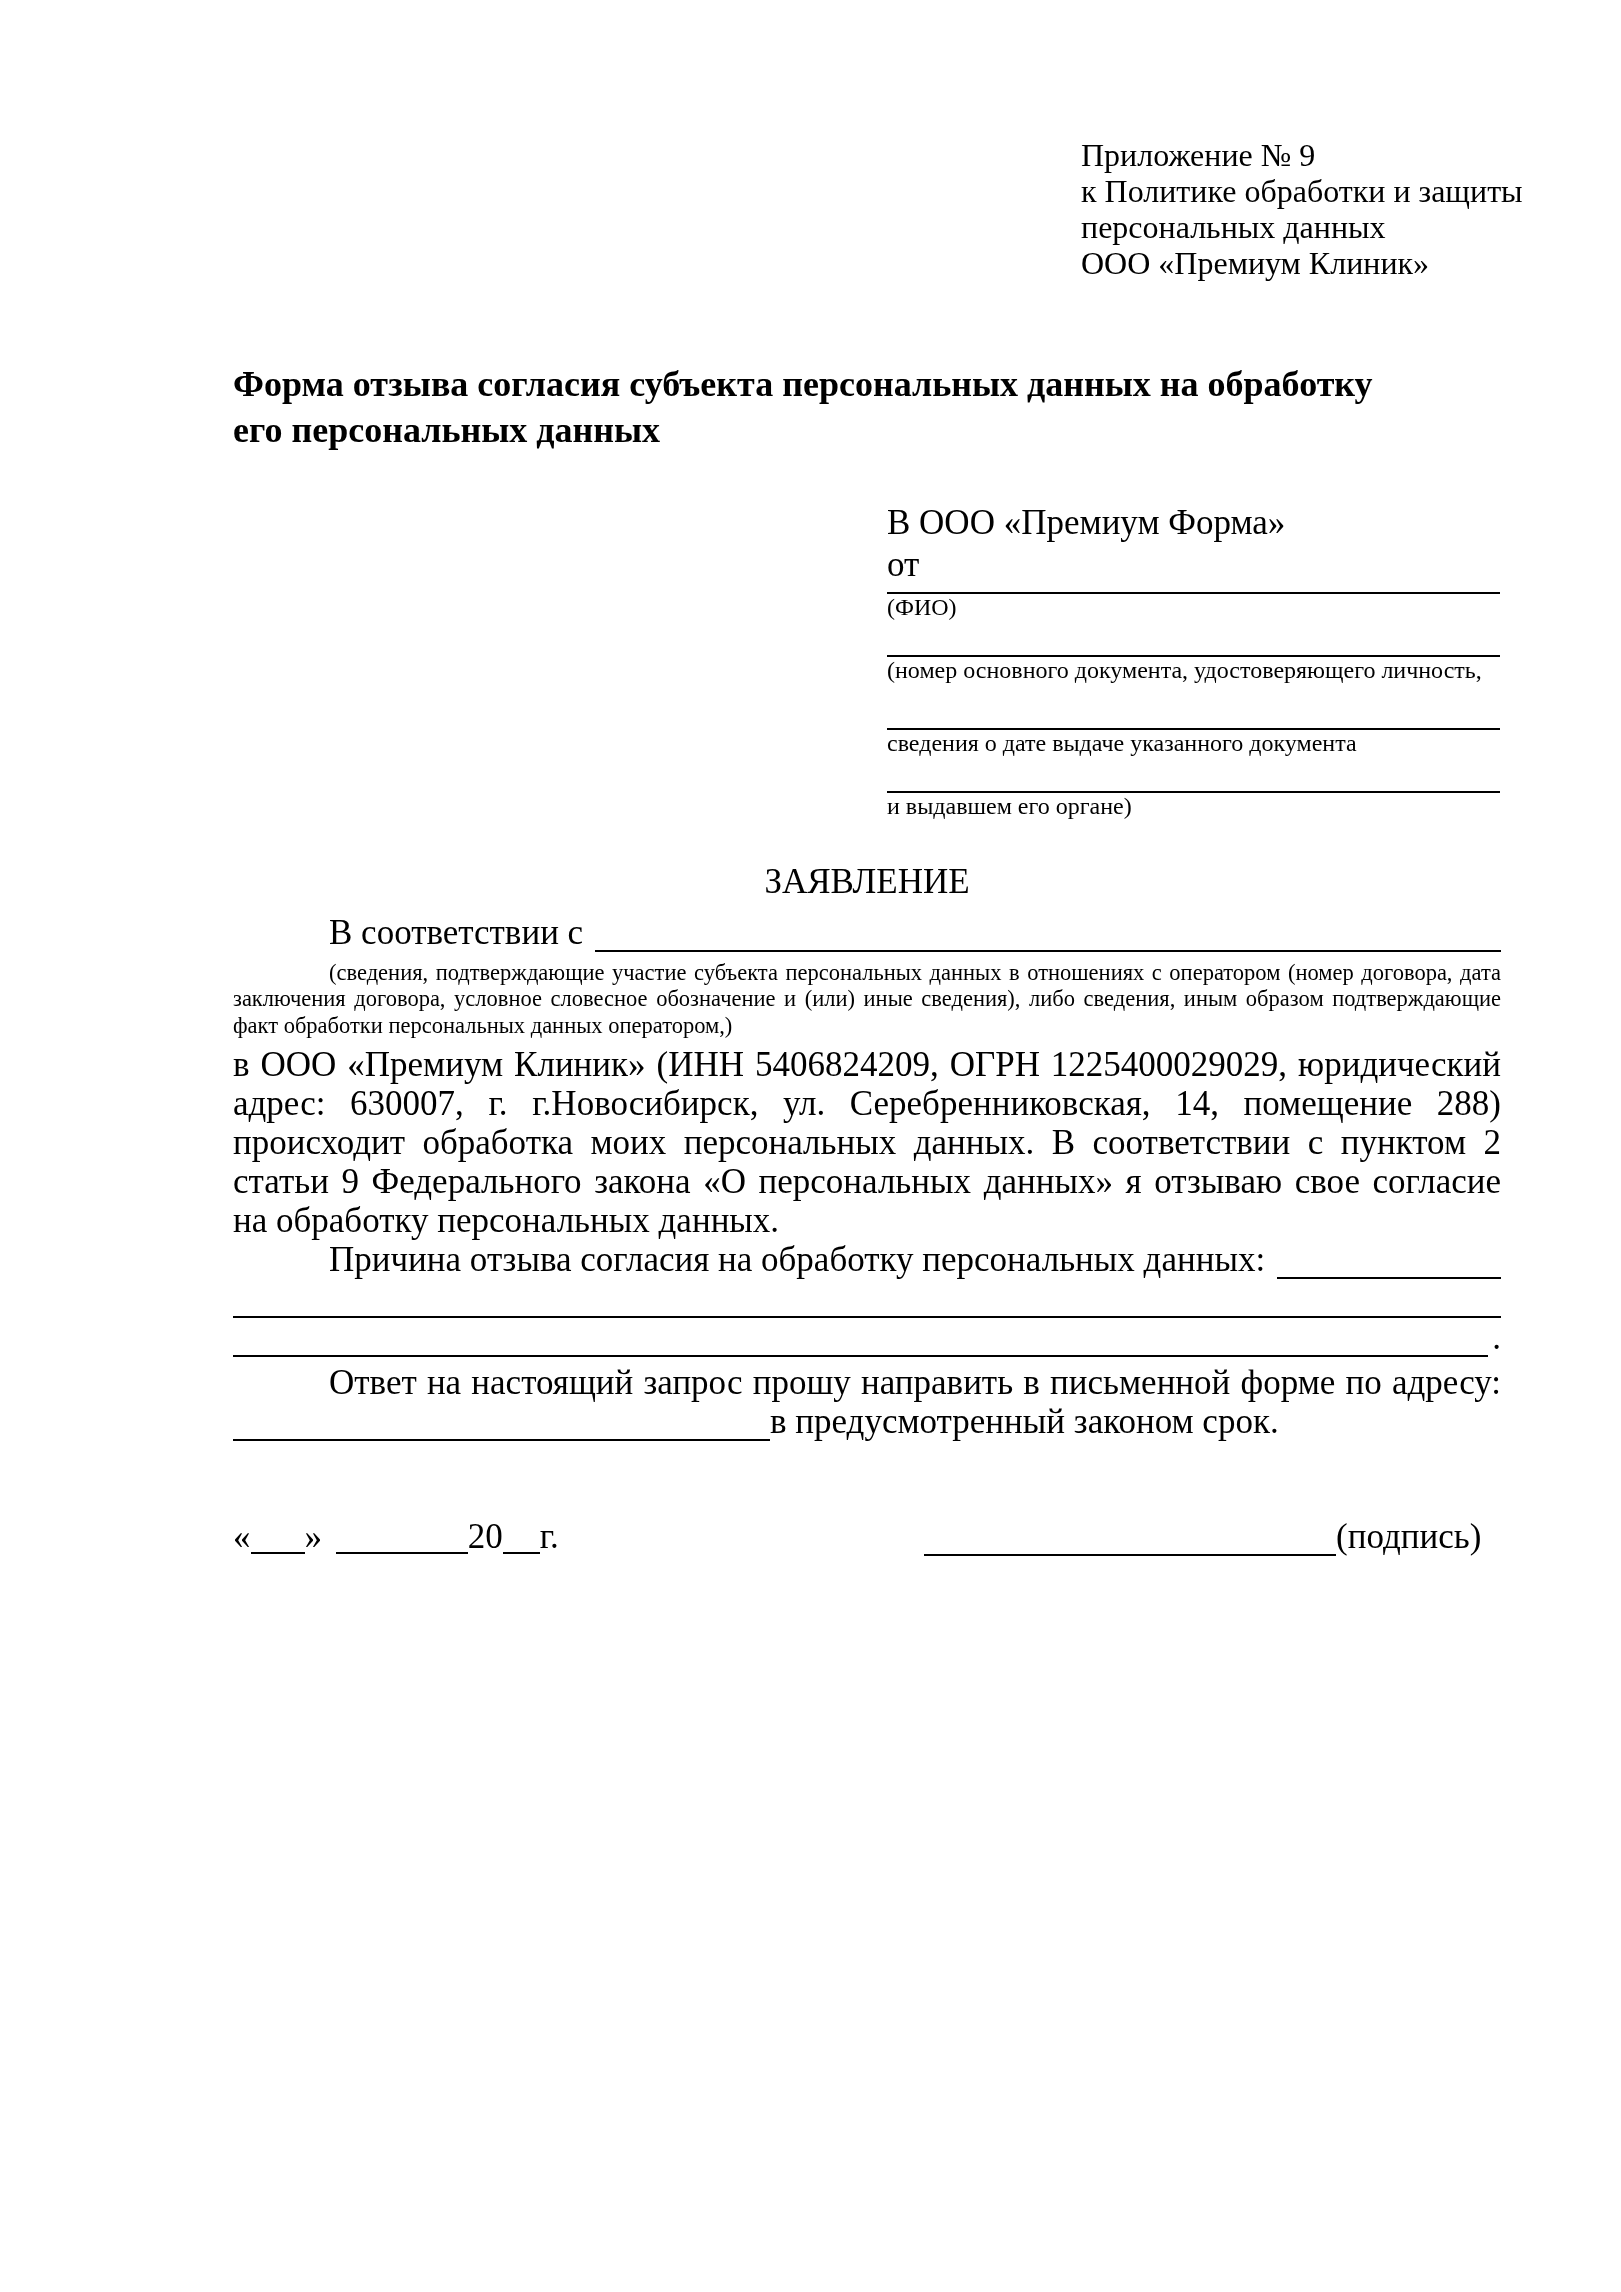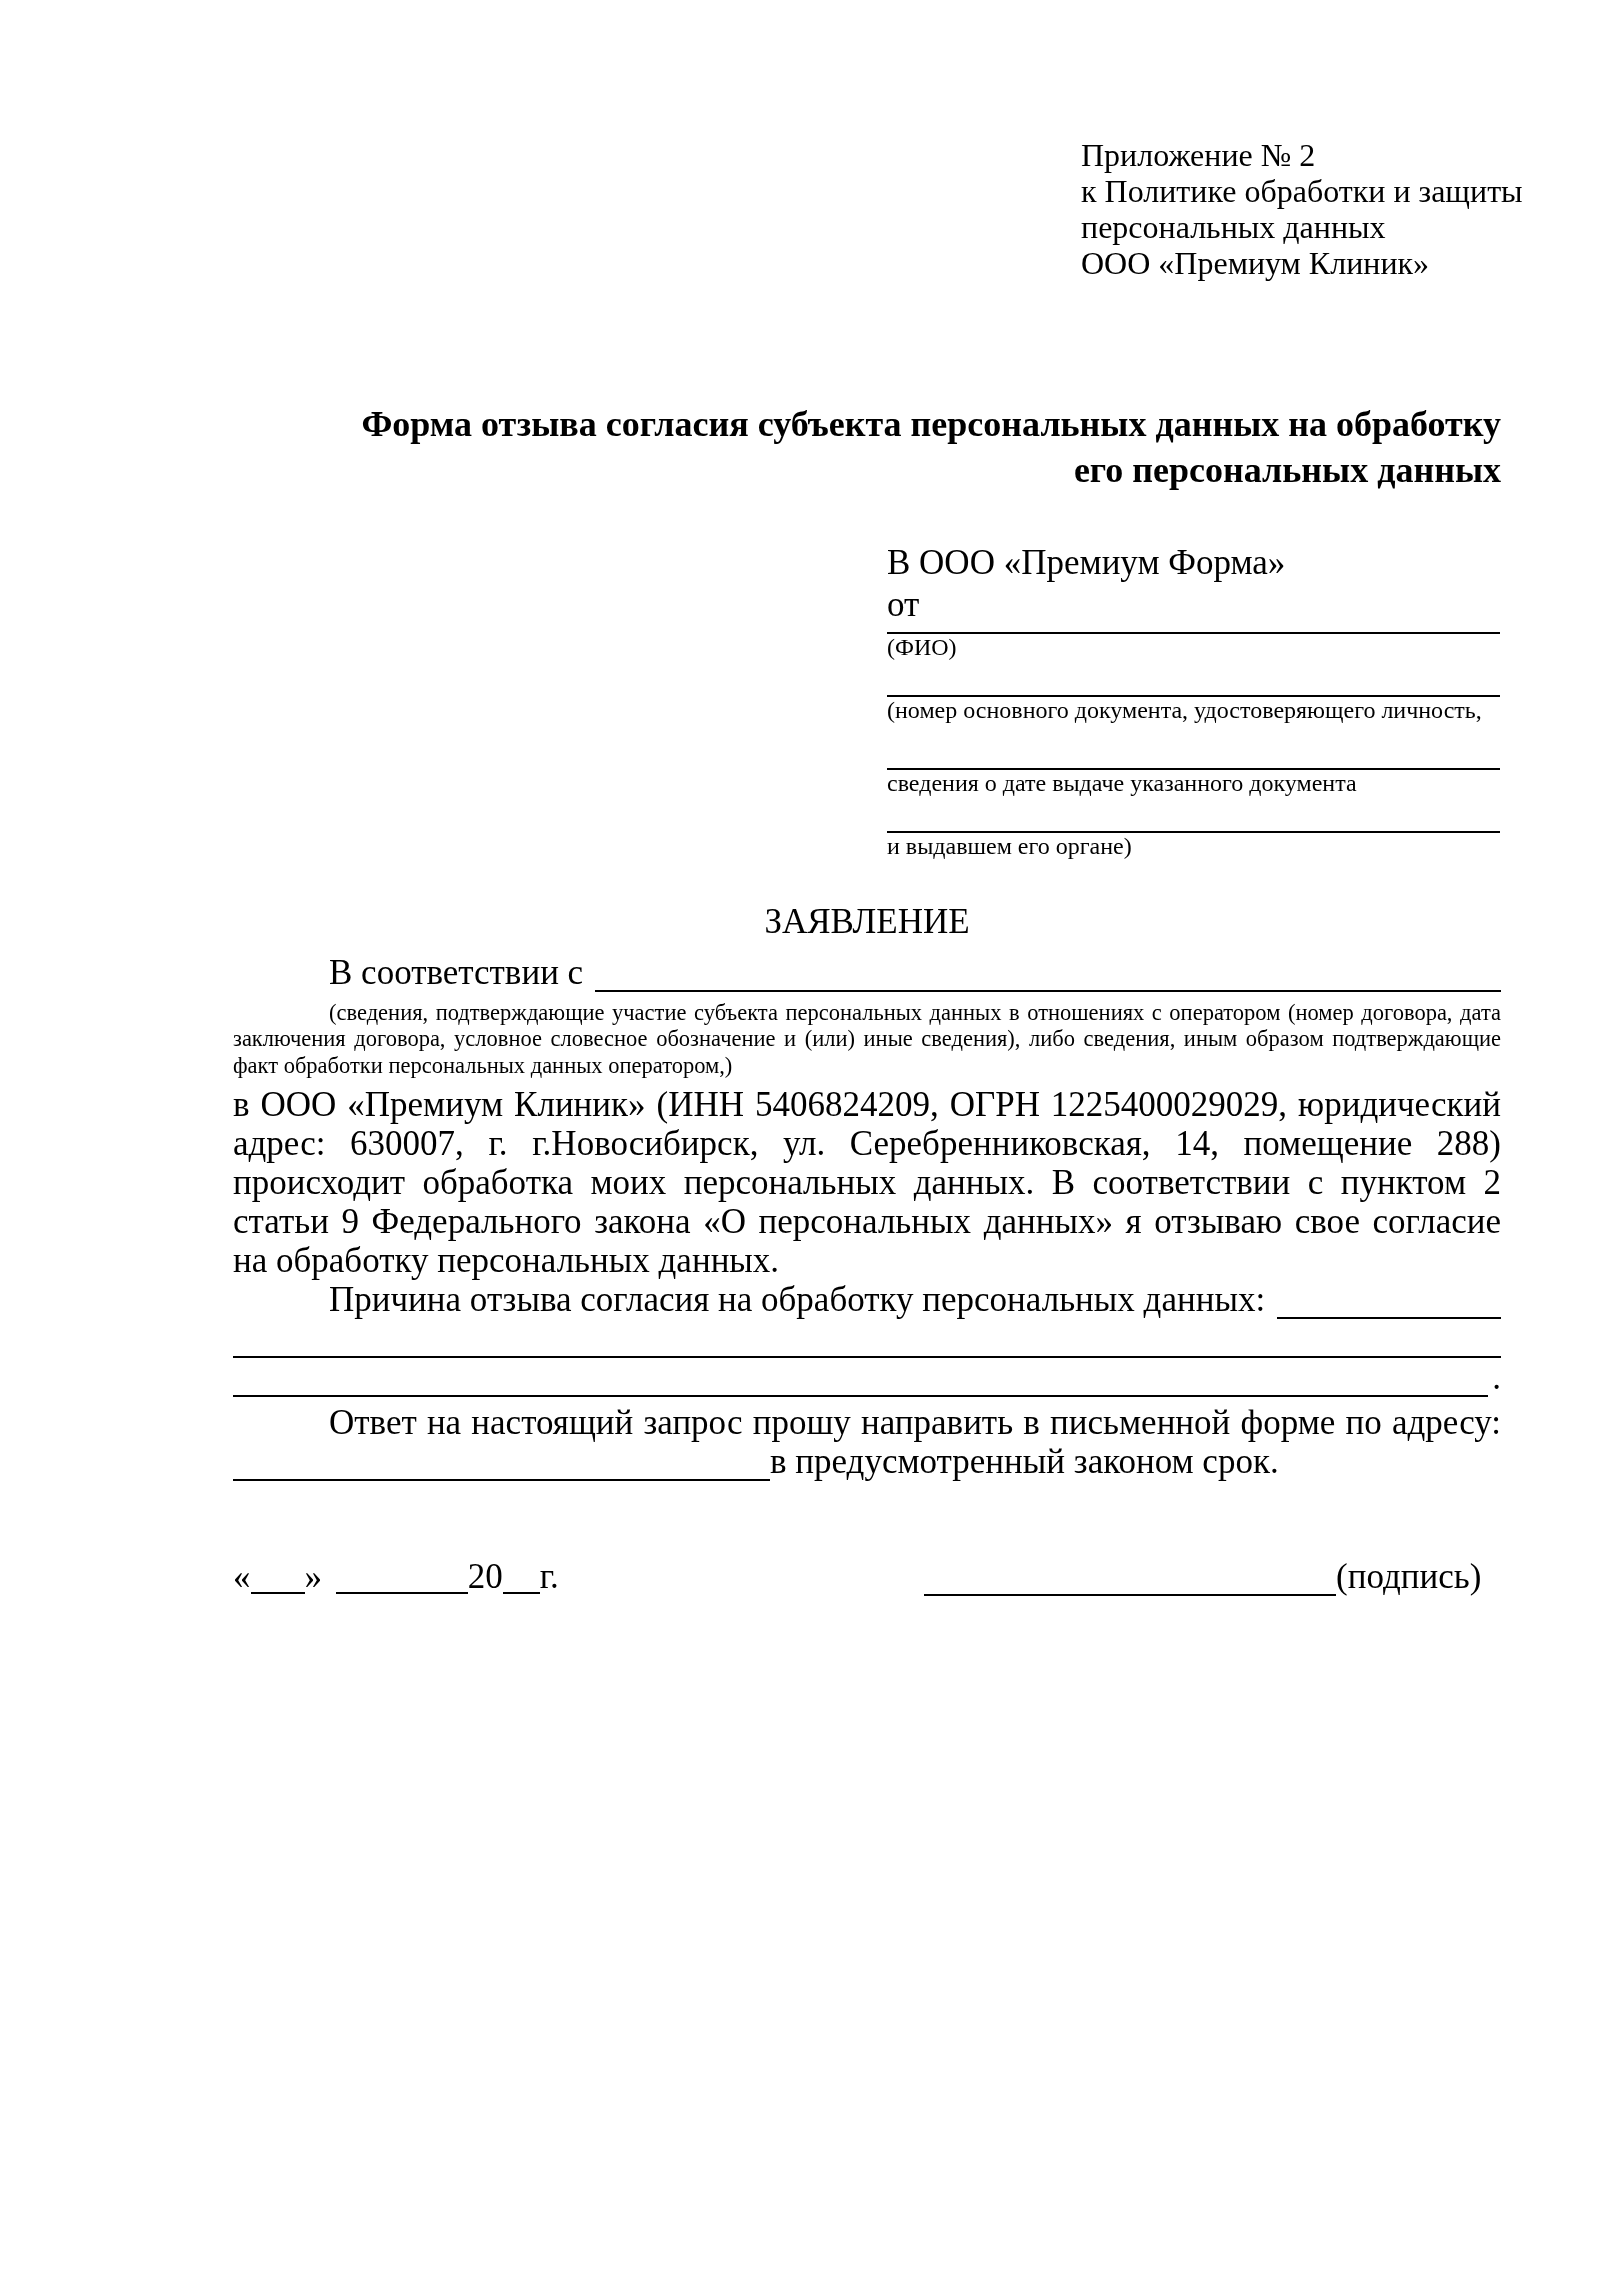--- a/index.html
+++ b/index.html
@@ -21,22 +21,22 @@
   
   .appendix-header {
     width: 421px;
     margin-left: 848px;
     font-size: 32px;
     line-height: 36px;
     white-space: nowrap;
   }
   
   .form-title {
-    margin-top: 120px;
-    text-align: right;
+    margin-top: 80px;
+    text-align: left;
     font-weight: bold;
     font-size: 36px;
     line-height: 46px;
   }
   
   .addressee {
     width: 613px;
     margin-left: 654px;
     margin-top: 49px;
     font-size: 35px;
@@ -153,21 +153,21 @@
     border-bottom: 2.9px solid #000;
   }
   .sign-caption { white-space: nowrap; }
 </style>
 </head>
 <body>
 
 <div class="page">
 
   <div class="appendix-header">
-    <div>Приложение № 2</div>
+    <div>Приложение № 9</div>
     <div>к Политике обработки и защиты</div>
     <div>персональных данных</div>
     <div>ООО «Премиум Клиник»</div>
   </div>
 
   <div class="form-title">
     <div>Форма отзыва согласия субъекта персональных данных на обработку</div>
     <div>его персональных данных</div>
   </div>
 

